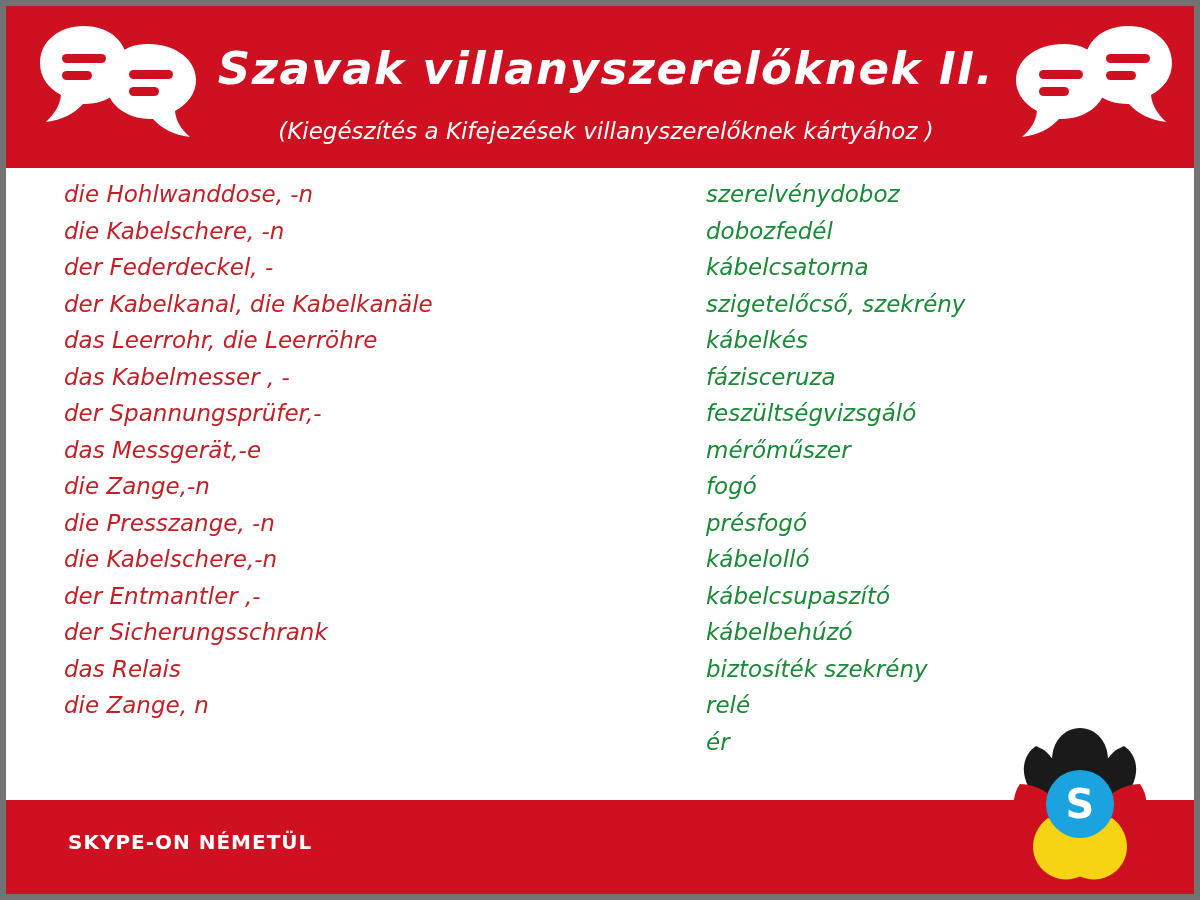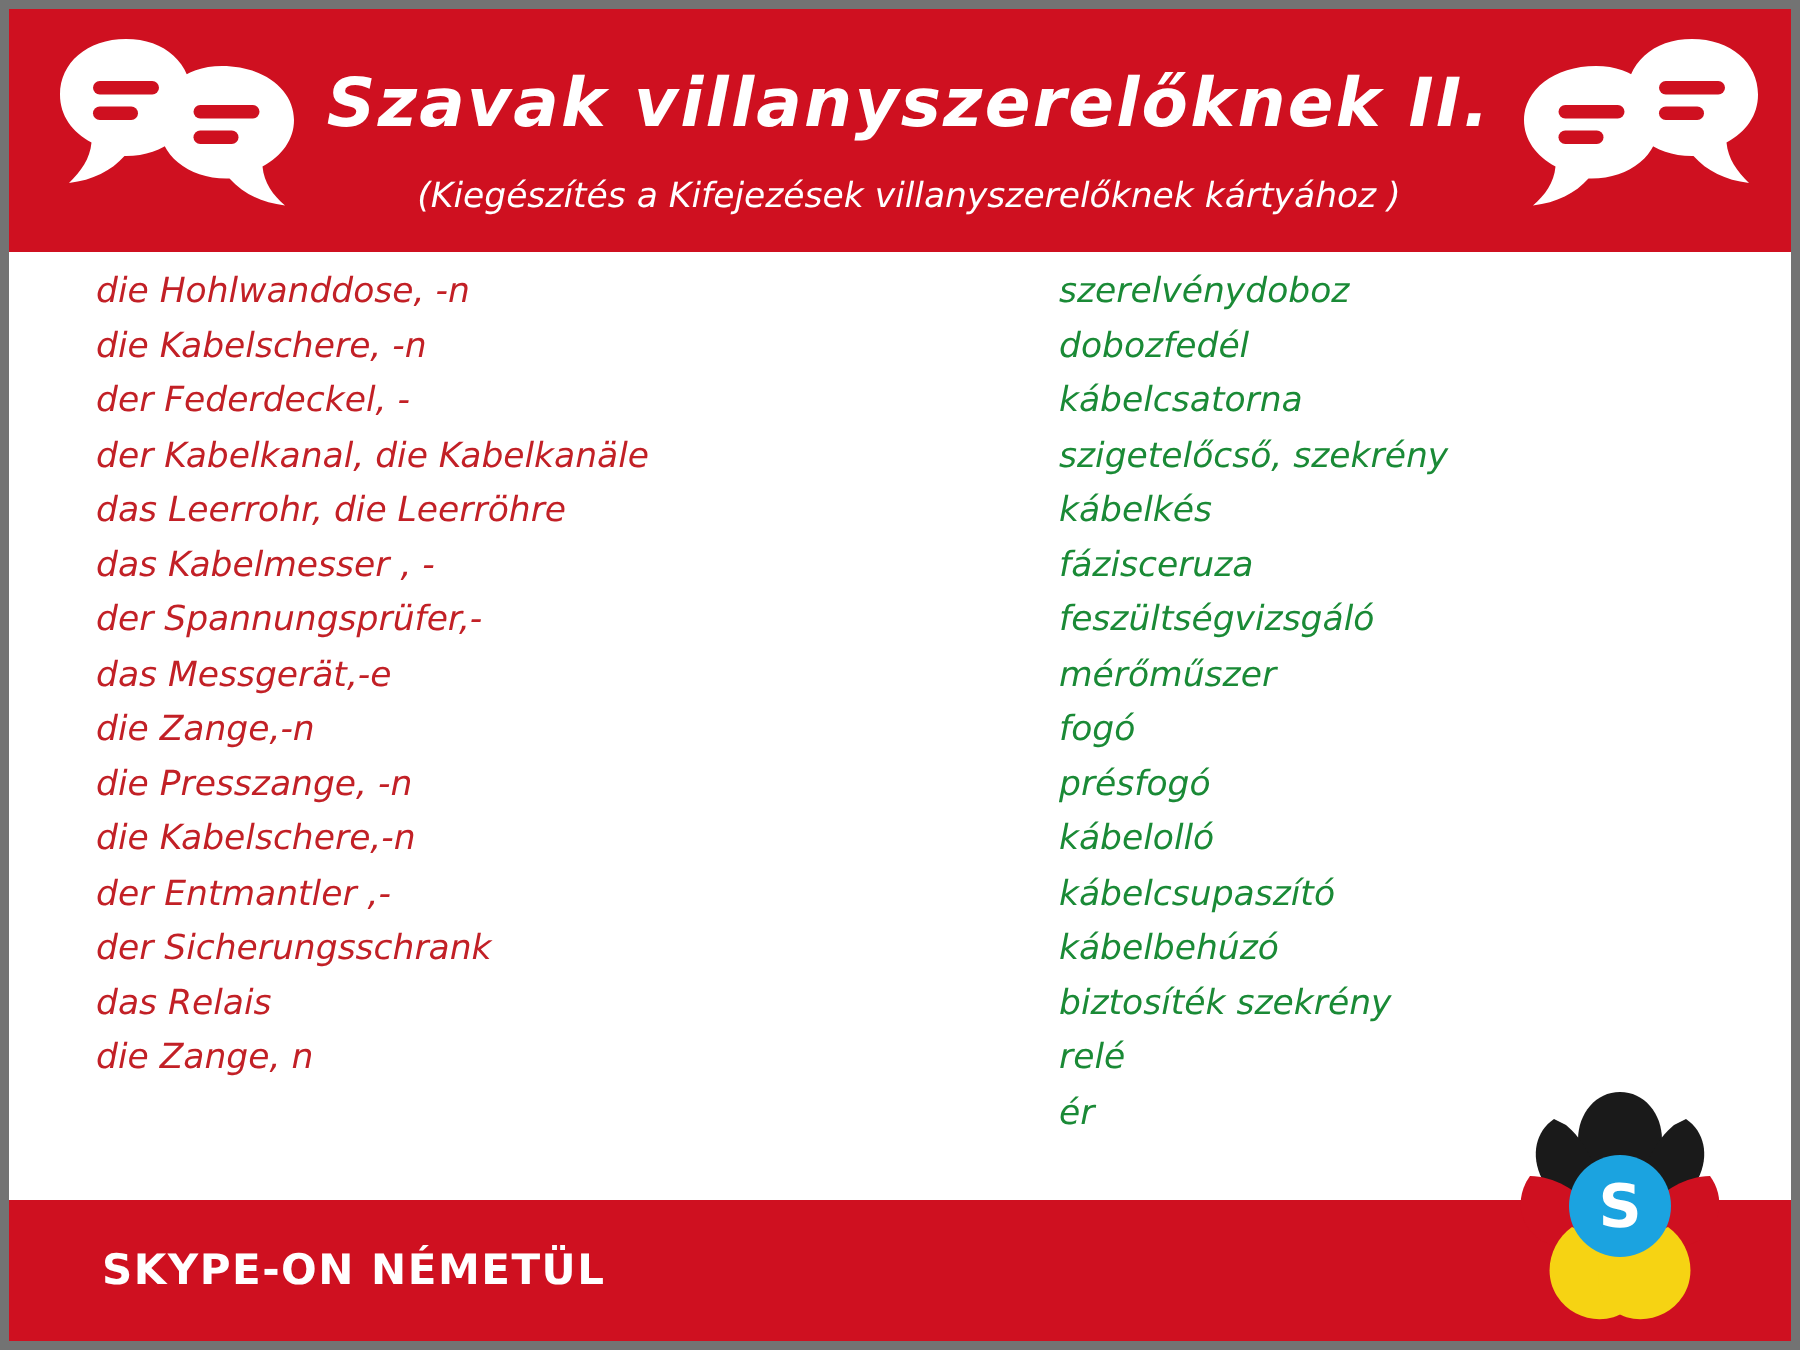--- a/index.html
+++ b/index.html
@@ -110,21 +110,21 @@
     width: 1200px;
     height: 94px;
     background: #cf1020;
   }
   .footer-text {
     position: absolute;
     left: 62px;
     top: 30px;
     color: #ffffff;
     font-family: "DejaVu Sans", sans-serif;
-    font-size: 28px;
+    font-size: 20px;
     font-weight: bold;
     letter-spacing: 1px;
     white-space: nowrap;
   }
   .logo {
     position: absolute;
     right: 24px;
     bottom: 2px;
     width: 180px;
     height: 180px;

